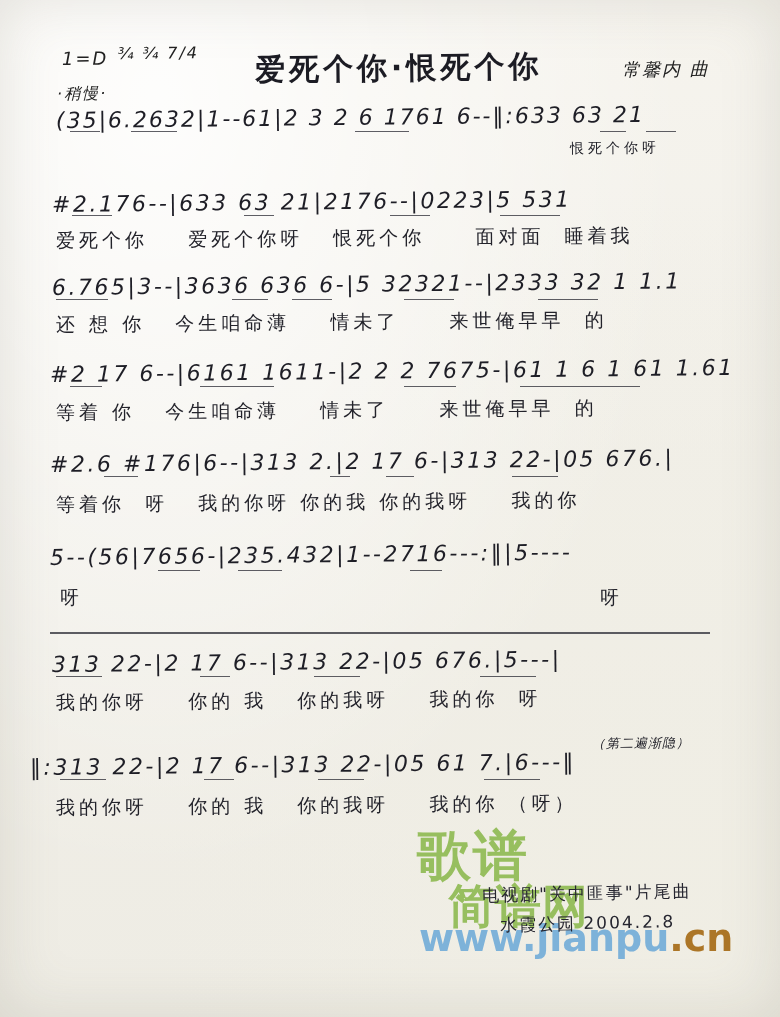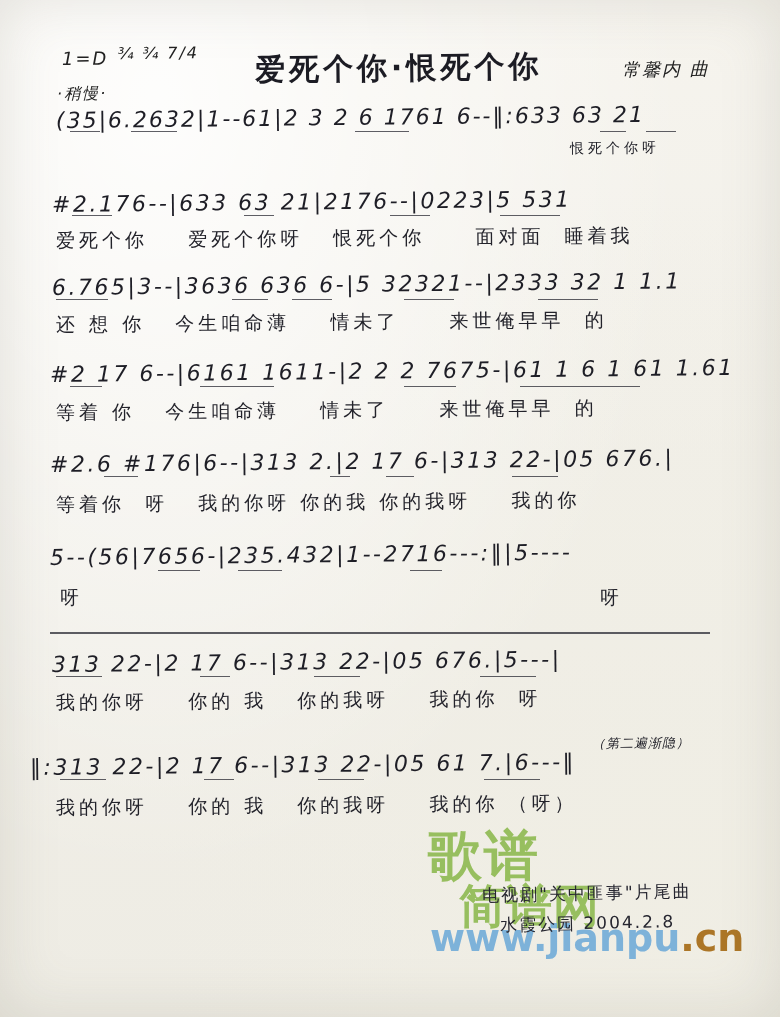--- a/index.html
+++ b/index.html
@@ -72,21 +72,21 @@
   }
   .rule {
     position: absolute;
     background: #2a2a33;
     height: 1px;
     opacity: 0.75;
   }
   
   .wm {
     position: absolute;
-    left: 428px;
+    left: 417px;
     top: 820px;
     width: 340px;
     height: 175px;
     pointer-events: none;
   }
   .wm-green {
     position: absolute;
     font-family: "DejaVu Sans", sans-serif;
     font-weight: 700;
     color: #7fb23a;

